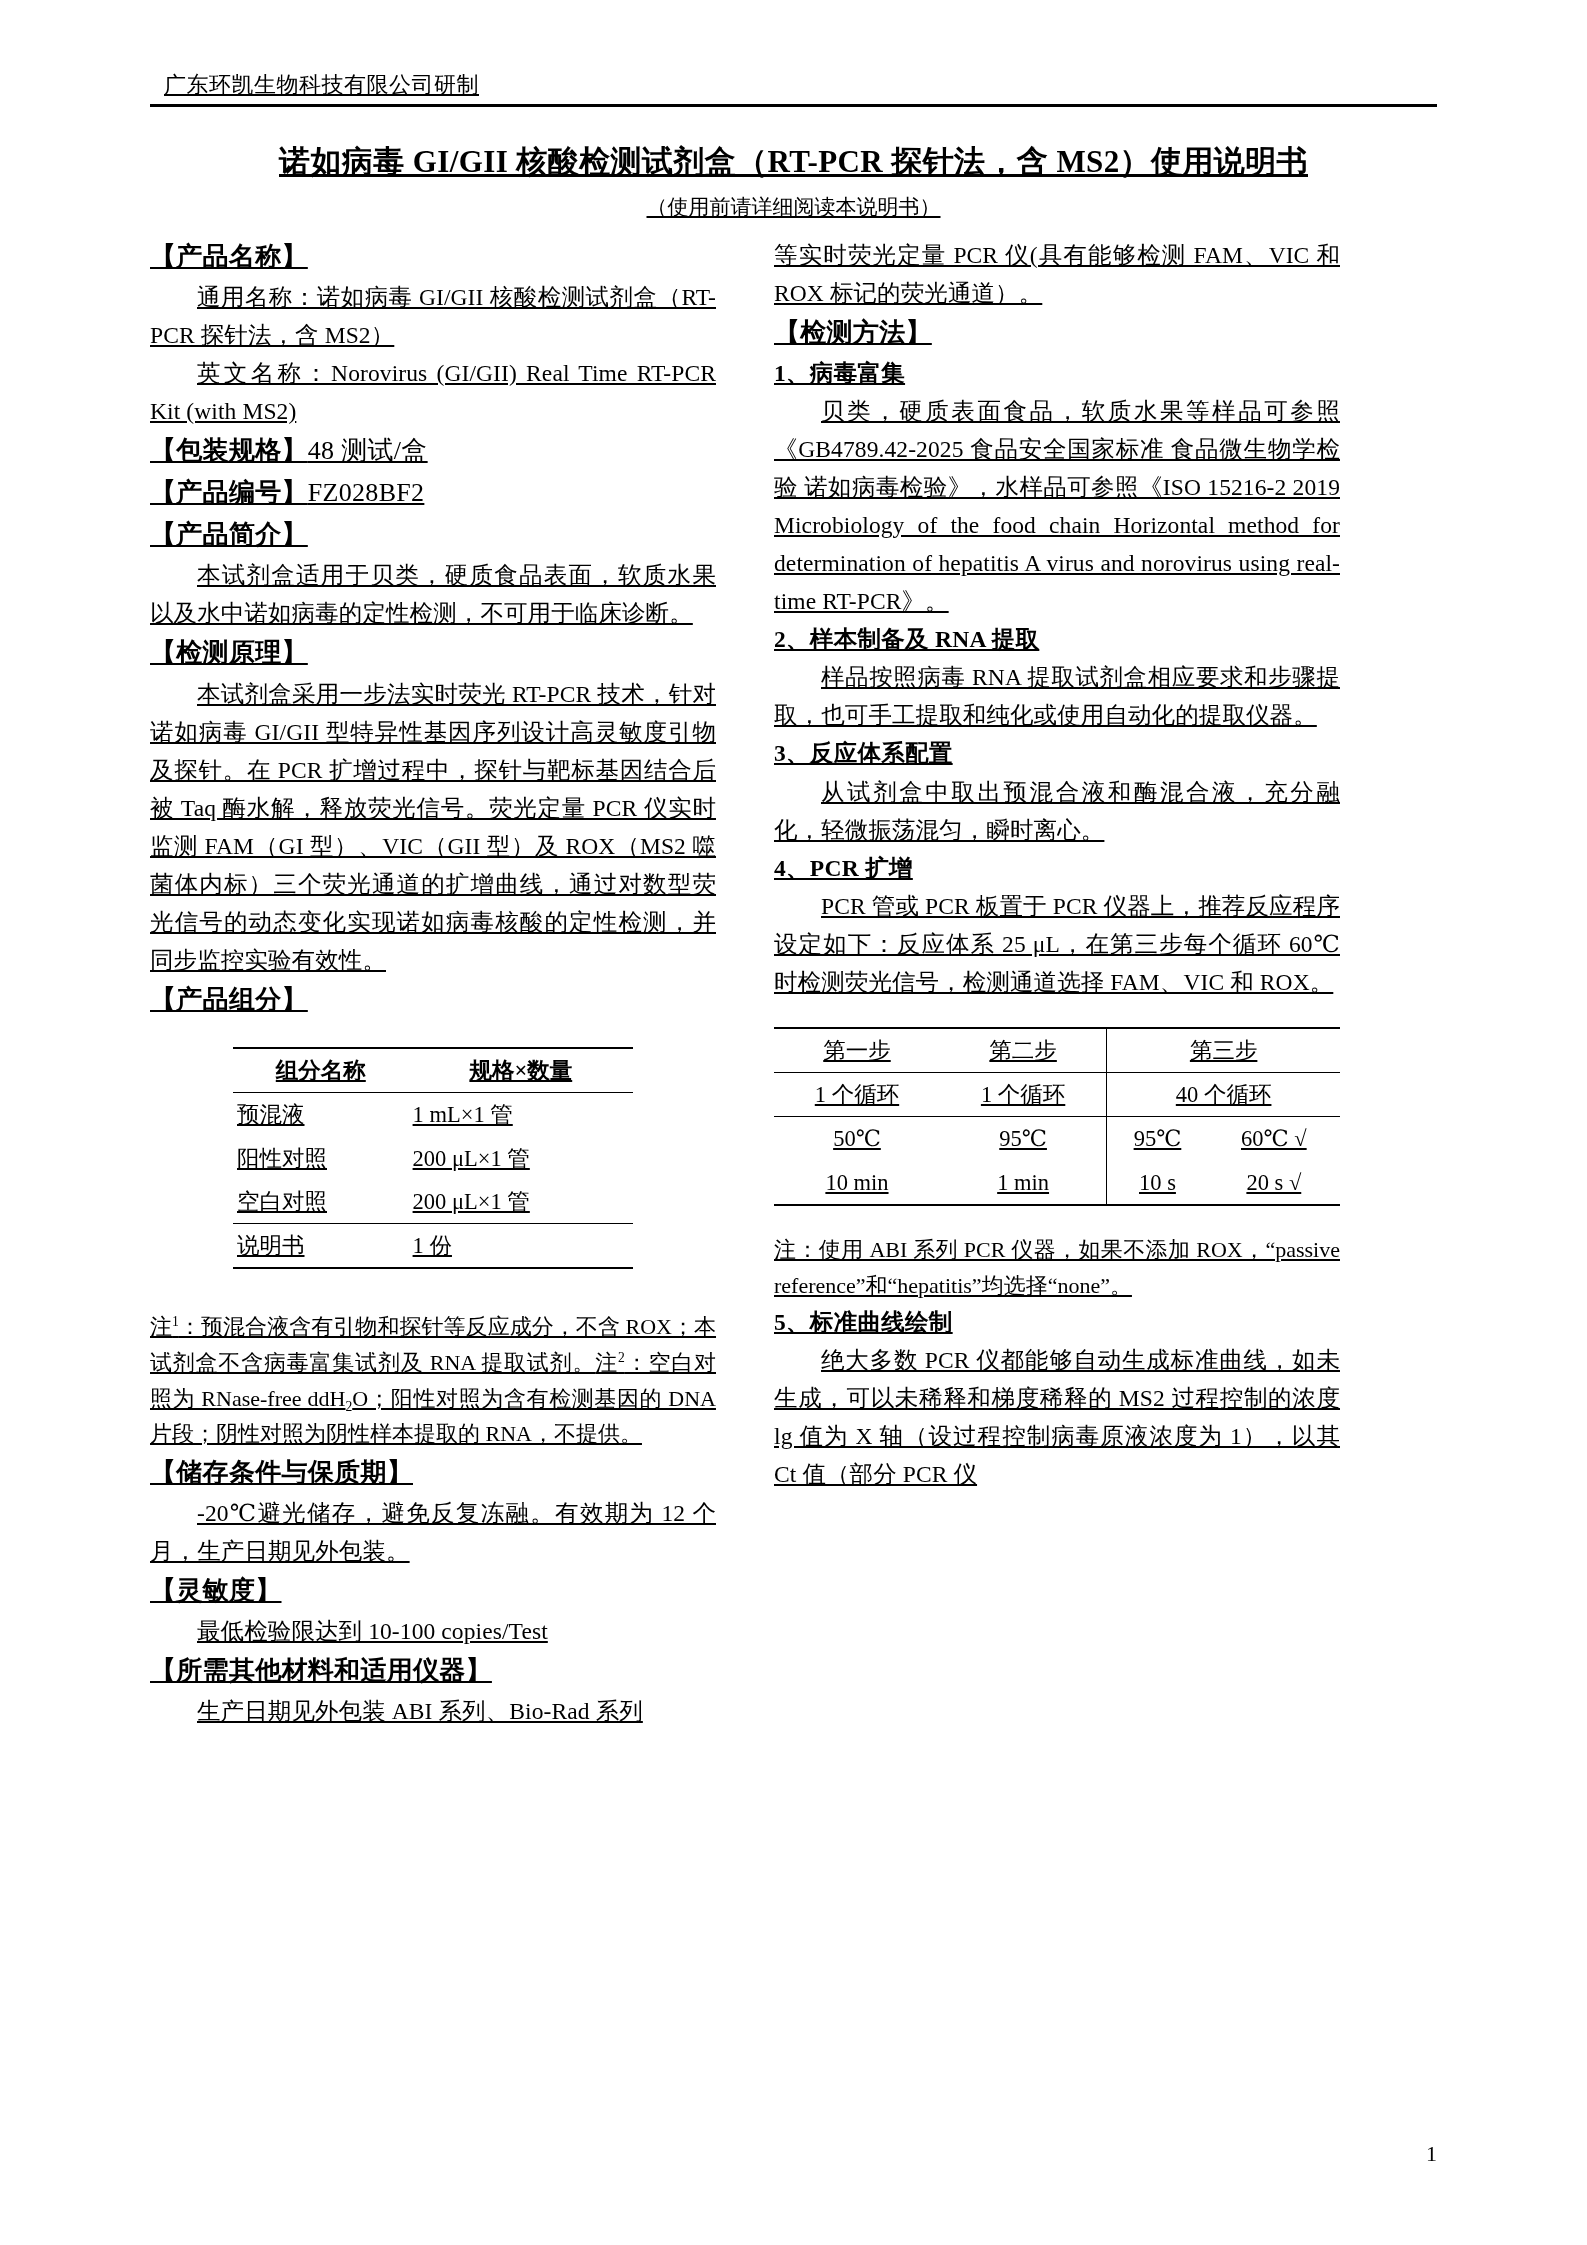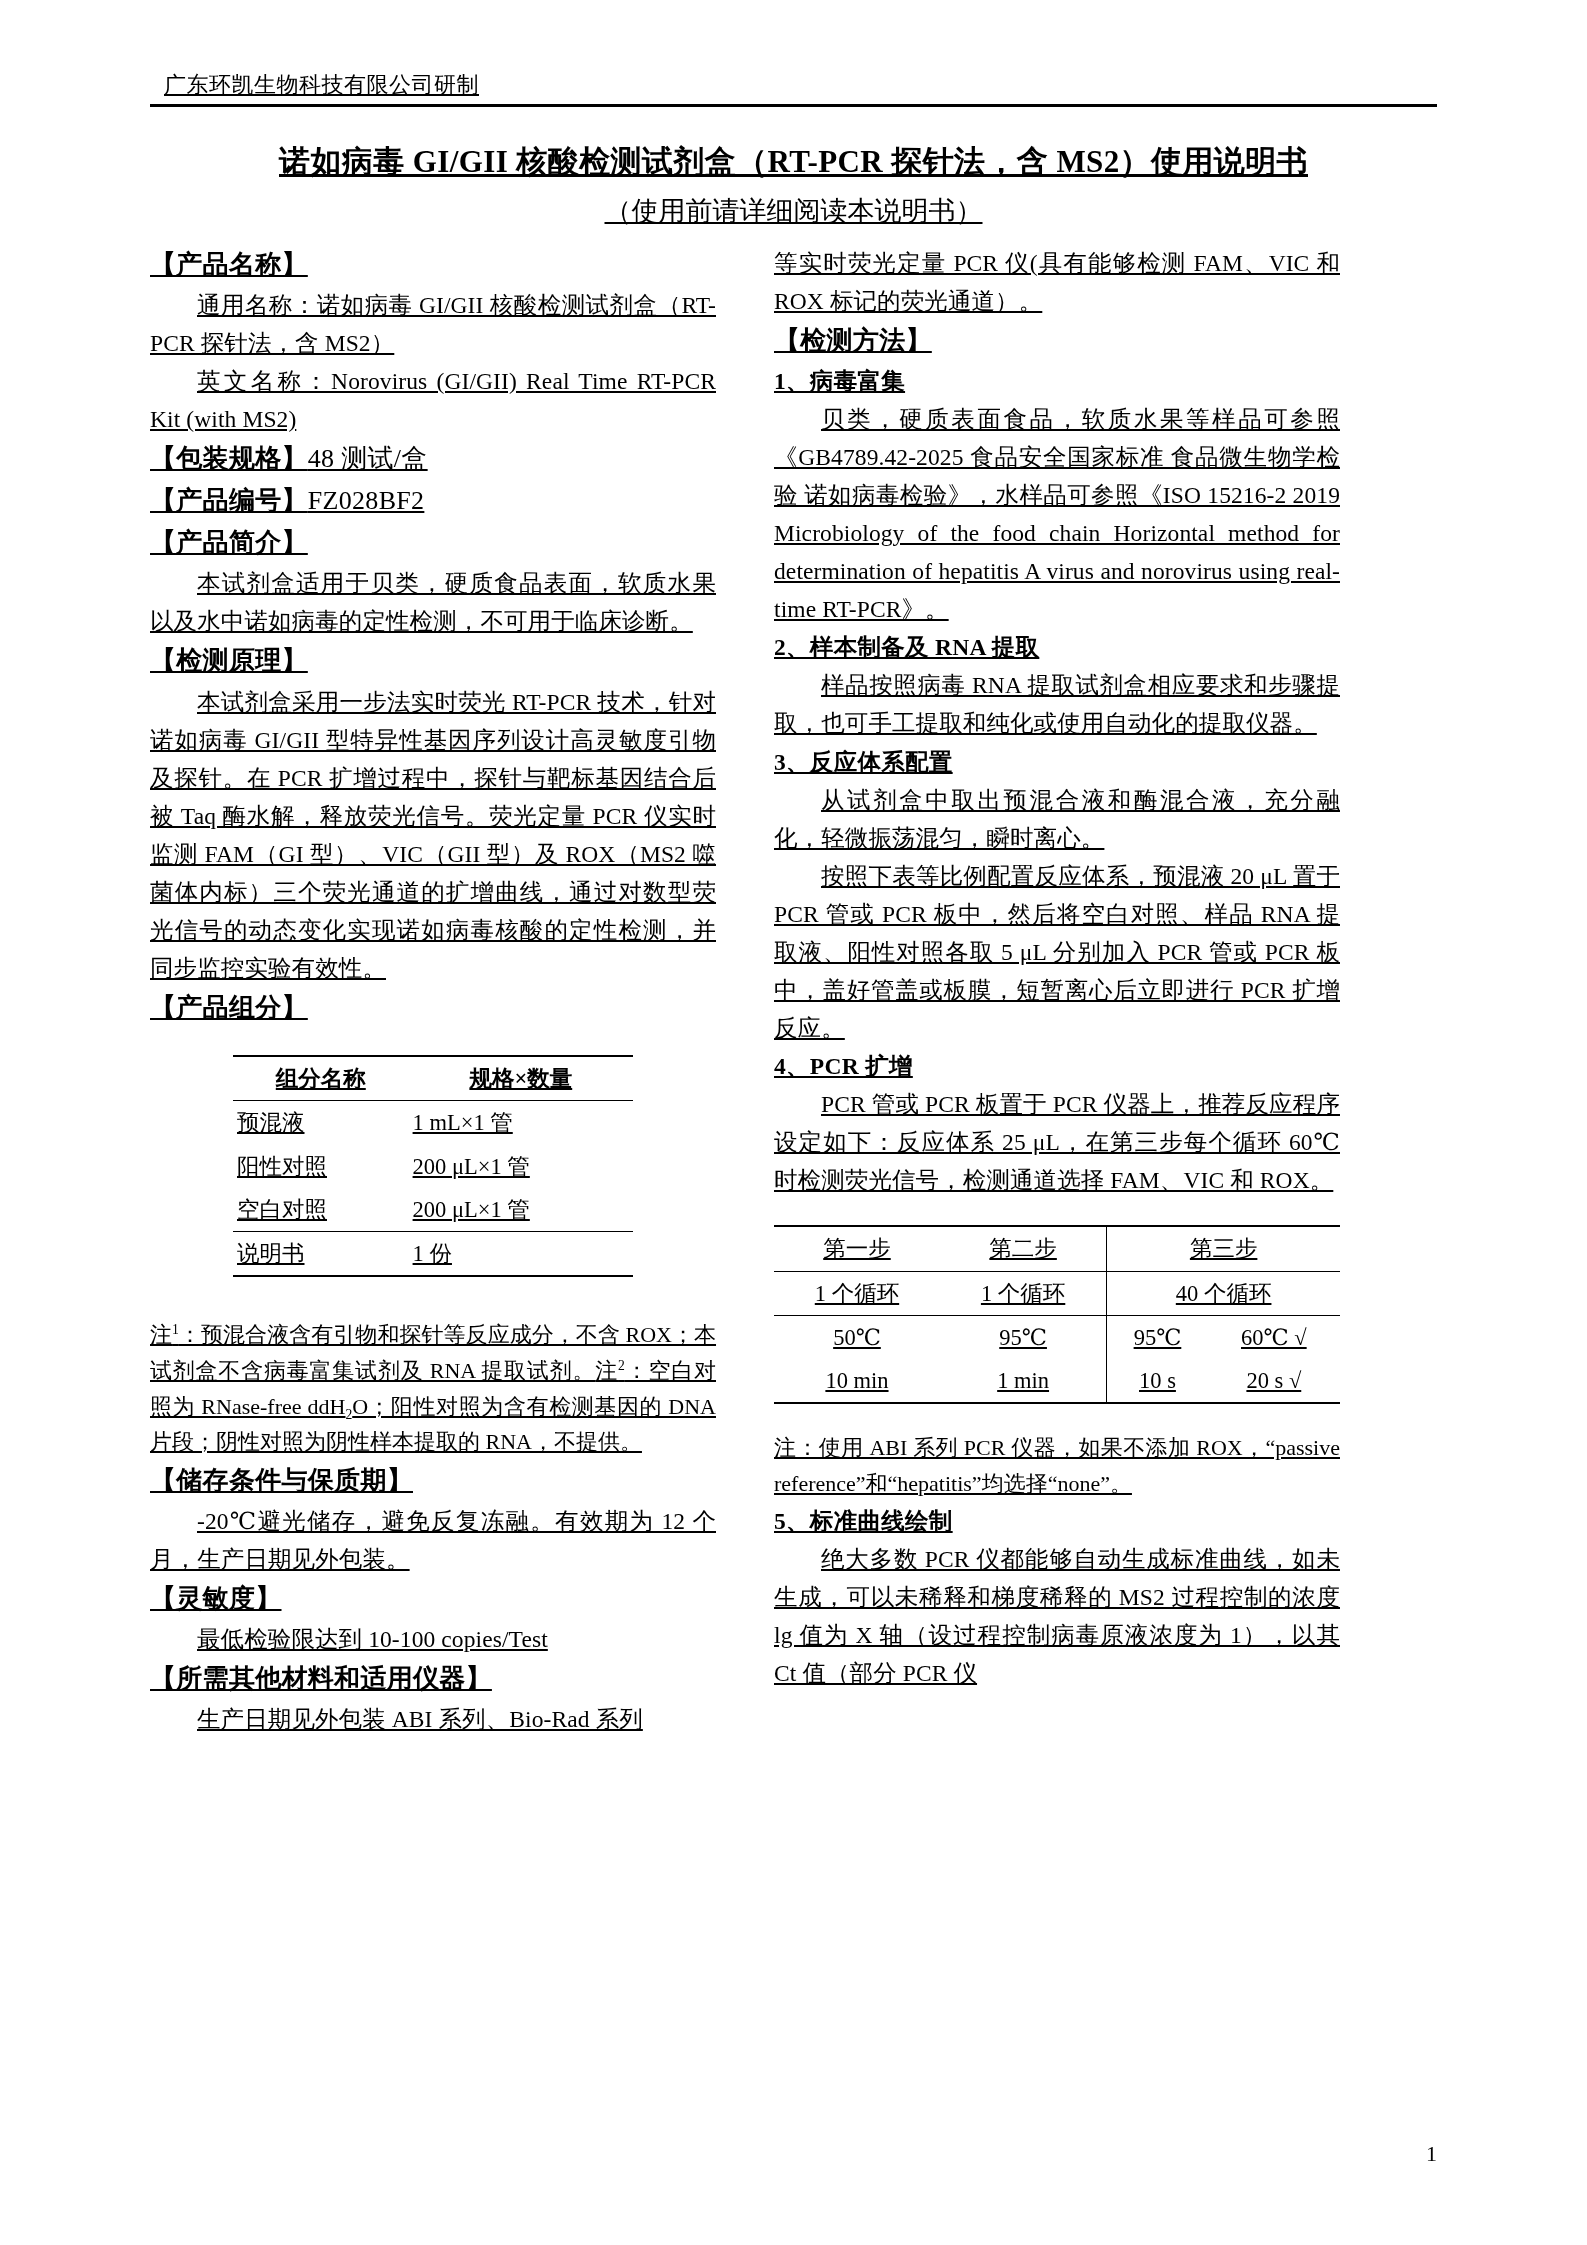--- a/index.html
+++ b/index.html
@@ -37,21 +37,21 @@
   
   .doc-title {
     font-size: 31px;
     font-weight: bold;
     text-align: center;
     line-height: 1.35;
     letter-spacing: 0.4px;
     margin: 0 0 10px 0;
   }
   .doc-subtitle {
-    font-size: 27px;
+    font-size: 21px;
     text-align: center;
     line-height: 1.35;
     margin: 0 0 14px 0;
   }
   
   .columns {
     display: flex;
     gap: 58px;
     align-items: flex-start;
   }
@@ -242,21 +242,20 @@
       <div class="sec-head">【检测方法】</div>
 
       <div class="num-head">1、病毒富集</div>
       <p class="body">贝类，硬质表面食品，软质水果等样品可参照《GB4789.42-2025 食品安全国家标准 食品微生物学检验 诺如病毒检验》，水样品可参照《ISO 15216-2 2019 Microbiology of the food chain Horizontal method for determination of hepatitis A virus and norovirus using real-time RT-PCR》。</p>
 
       <div class="num-head">2、样本制备及 RNA 提取</div>
       <p class="body">样品按照病毒 RNA 提取试剂盒相应要求和步骤提取，也可手工提取和纯化或使用自动化的提取仪器。</p>
 
       <div class="num-head">3、反应体系配置</div>
       <p class="body">从试剂盒中取出预混合液和酶混合液，充分融化，轻微振荡混匀，瞬时离心。</p>
-      <p class="body">按照下表等比例配置反应体系，预混液 20 μL 置于 PCR 管或 PCR 板中，然后将空白对照、样品 RNA 提取液、阳性对照各取 5 μL 分别加入 PCR 管或 PCR 板中，盖好管盖或板膜，短暂离心后立即进行 PCR 扩增反应。</p>
 
       <div class="num-head">4、PCR 扩增</div>
       <p class="body">PCR 管或 PCR 板置于 PCR 仪器上，推荐反应程序设定如下：反应体系 25 μL，在第三步每个循环 60℃时检测荧光信号，检测通道选择 FAM、VIC 和 ROX。</p>
 
       <div class="gap-md"></div>
 
       <table class="tbl pcr">
         <tbody>
           <tr class="r-head">
             <td>第一步</td>

